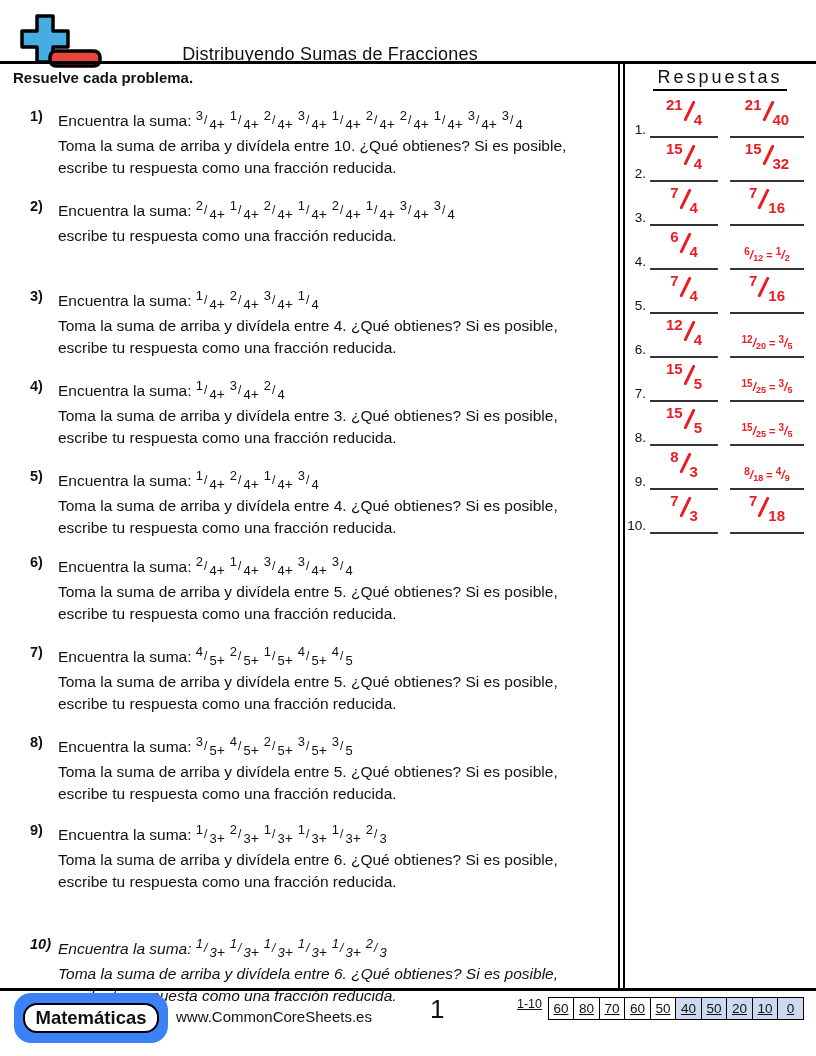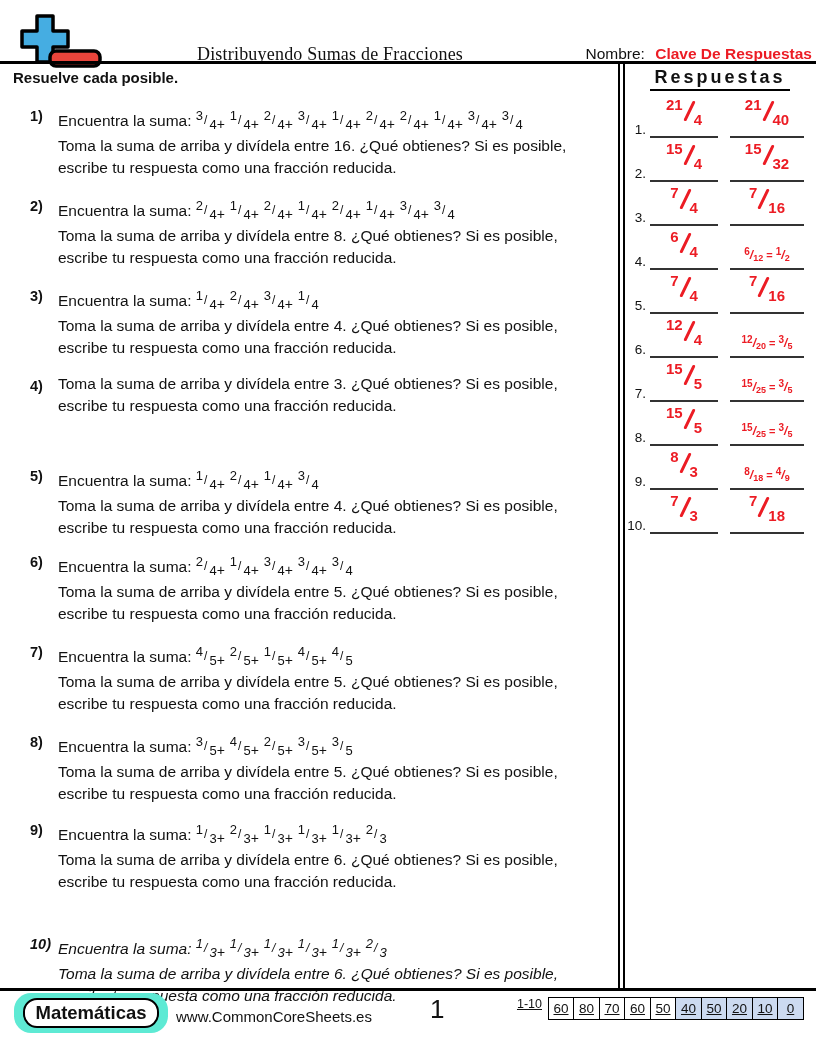--- a/index.html
+++ b/index.html
@@ -9,63 +9,63 @@
     --score-highlight:#ccdaf0;
     --ink:#111;
   }
   html,body{margin:0;padding:0;background:#fff;}
   .page{position:relative;width:816px;height:1056px;background:#fff;overflow:hidden;
         font-family:"Liberation Sans",sans-serif;color:var(--ink);}
 
   
   .logo{position:absolute;left:12px;top:12px;}
   .page-title{position:absolute;left:130px;top:44px;width:400px;text-align:center;
-              font-size:18px;font-weight:500;letter-spacing:.2px;font-family:Liberation Serif, serif;}
+              font-size:18px;font-weight:500;letter-spacing:.2px;}
   .name-line{position:absolute;top:45px;right:4px;font-size:15.5px;white-space:nowrap;}
   .name-line .name-value{color:var(--accent-red);font-weight:bold;margin-left:6px;}
   .header-rule{position:absolute;left:0;top:61px;width:816px;height:3px;background:#000;}
   .instruction{position:absolute;left:13px;top:69px;font-size:15px;font-weight:bold;}
 
   
   .problem{position:absolute;left:30px;width:585px;display:flex;}
   .p-num{flex:0 0 28px;font-weight:bold;font-size:14.5px;padding-top:5px;}
   .p-body{flex:1;}
   .p-line1{font-size:15.5px;height:27px;padding-top:5px;white-space:nowrap;}
   .p-line2,.p-line3{font-size:15.5px;line-height:22px;}
   .fr-n{font-size:13px;vertical-align:6px;}
   .fr-s{font-size:12px;vertical-align:2px;margin:0 1px;}
   .fr-d{font-size:13px;vertical-align:-3px;margin-left:1px;}
   .fr-p{font-size:14px;vertical-align:-3px;margin-right:5px;}
 
   
   .divider-a,.divider-b{position:absolute;top:64px;width:2px;height:924px;background:#000;}
   .divider-a{left:618px;} .divider-b{left:623px;}
   .answers-title-wrap{position:absolute;left:632px;top:67px;width:176px;text-align:center;}
-  .answers-title{display:inline-block;font-size:18px;font-weight:bold;letter-spacing:3px;
+  .answers-title{display:inline-block;font-size:18px;font-weight:normal;letter-spacing:3px;
                  border-bottom:2.5px solid #000;padding:0 4px 1px 4px;}
   .ans-row{position:absolute;left:628px;width:180px;height:40px;}
   .ans-num{position:absolute;left:-10px;bottom:1px;width:28px;text-align:right;font-size:13.5px;}
   .blank{position:absolute;bottom:0;border-bottom:2px solid #333;height:40px;
          display:flex;justify-content:center;align-items:flex-start;}
   .blank.b1{left:22px;width:68px;}
   .blank.b2{left:102px;width:74px;}
   .bf{display:inline-flex;align-items:flex-start;height:36px;margin-bottom:1px;}
   .bf .bfn{font-size:15px;font-weight:bold;color:var(--accent-red);}
   .bf .bfs{width:3px;height:22px;background:var(--accent-red);transform:rotate(26deg);
            margin:4px 3px 0 5px;border-radius:1.5px;}
   .bf .bfd{font-size:15px;font-weight:bold;color:var(--accent-red);margin-top:15px;}
   .eqf{position:absolute;bottom:5px;left:0;width:100%;text-align:center;
        color:var(--accent-red);font-weight:bold;font-size:11px;white-space:nowrap;}
   .eqf sup{font-size:10px;vertical-align:4px;}
   .eqf sub{font-size:9px;vertical-align:-2px;}
   .eqf .sl{font-style:italic;font-size:12px;}
 
   
   .footer-rule{position:absolute;left:0;top:988px;width:816px;height:2.5px;background:#000;}
-  .brand-box{position:absolute;left:14px;top:993px;width:154px;height:40px;background:#5eead4;
+  .brand-box{position:absolute;left:14px;top:993px;width:154px;height:50px;background:#3b82f6;
              border-radius:17px;display:flex;align-items:center;justify-content:center;}
   .brand-pill{background:#fff;border:2.5px solid #000;border-radius:14px;
               padding:2px 10px;font-size:18.5px;font-weight:bold;white-space:nowrap;}
   .website{position:absolute;left:176px;top:1008px;font-size:15px;}
   .page-number{position:absolute;left:430px;top:994px;font-size:26px;}
   .score-strip{position:absolute;right:12px;top:997px;display:flex;align-items:flex-start;text-decoration:underline;}
   .score-label{font-size:12.5px;margin-right:7px;}
   .score-cell{width:25px;height:21px;border:1.5px solid #000;margin-left:-1.5px;
               display:flex;align-items:center;justify-content:center;font-size:13.5px;background:#fff;}
   .score-cell.hl{background:var(--score-highlight);}
@@ -75,57 +75,53 @@
 
 <div class="page">
 
   <svg class="logo" width="100" height="58" viewBox="0 0 100 58">
     <path d="M25 4 h16 v15 h15 v16 h-15 v15 h-16 v-15 h-15 v-16 h15 z" fill="var(--logo-blue)" stroke="#000" stroke-width="3.5" stroke-linejoin="round"></path>
     <rect x="38" y="39" width="50" height="15" rx="6" fill="var(--logo-red)" stroke="#000" stroke-width="3.5"></rect>
   </svg>
 
   <div class="page-title">Distribuyendo Sumas de Fracciones</div>
 
-  <div class="name-line">
-    <span>Nombre:</span>
-    <span class="name-value">Clave De Respuestas</span>
-  </div>
 
   <div class="header-rule"></div>
 
-  <div class="instruction">Resuelve cada posible.</div>
+  <div class="instruction">Resuelve cada problema.</div>
 
   <div id="problems">
       <div class="problem" style="top: 103px;">
         <span class="p-num">1)</span>
         <div class="p-body">
           <div class="p-line1"><span>Encuentra la suma: </span><span class="fr-n">3</span><span class="fr-s">/</span><span class="fr-d">4</span><span class="fr-p">+</span><span class="fr-n">1</span><span class="fr-s">/</span><span class="fr-d">4</span><span class="fr-p">+</span><span class="fr-n">2</span><span class="fr-s">/</span><span class="fr-d">4</span><span class="fr-p">+</span><span class="fr-n">3</span><span class="fr-s">/</span><span class="fr-d">4</span><span class="fr-p">+</span><span class="fr-n">1</span><span class="fr-s">/</span><span class="fr-d">4</span><span class="fr-p">+</span><span class="fr-n">2</span><span class="fr-s">/</span><span class="fr-d">4</span><span class="fr-p">+</span><span class="fr-n">2</span><span class="fr-s">/</span><span class="fr-d">4</span><span class="fr-p">+</span><span class="fr-n">1</span><span class="fr-s">/</span><span class="fr-d">4</span><span class="fr-p">+</span><span class="fr-n">3</span><span class="fr-s">/</span><span class="fr-d">4</span><span class="fr-p">+</span><span class="fr-n">3</span><span class="fr-s">/</span><span class="fr-d">4</span></div>
-          <div class="p-line2">Toma la suma de arriba y divídela entre 16. ¿Qué obtienes? Si es posible,</div>
+          <div class="p-line2">Toma la suma de arriba y divídela entre 10. ¿Qué obtienes? Si es posible,</div>
           <div class="p-line3">escribe tu respuesta como una fracción reducida.</div>
         </div>
       </div>
       <div class="problem" style="top: 193px;">
         <span class="p-num">2)</span>
         <div class="p-body">
           <div class="p-line1"><span>Encuentra la suma: </span><span class="fr-n">2</span><span class="fr-s">/</span><span class="fr-d">4</span><span class="fr-p">+</span><span class="fr-n">1</span><span class="fr-s">/</span><span class="fr-d">4</span><span class="fr-p">+</span><span class="fr-n">2</span><span class="fr-s">/</span><span class="fr-d">4</span><span class="fr-p">+</span><span class="fr-n">1</span><span class="fr-s">/</span><span class="fr-d">4</span><span class="fr-p">+</span><span class="fr-n">2</span><span class="fr-s">/</span><span class="fr-d">4</span><span class="fr-p">+</span><span class="fr-n">1</span><span class="fr-s">/</span><span class="fr-d">4</span><span class="fr-p">+</span><span class="fr-n">3</span><span class="fr-s">/</span><span class="fr-d">4</span><span class="fr-p">+</span><span class="fr-n">3</span><span class="fr-s">/</span><span class="fr-d">4</span></div>
-          <div class="p-line2">Toma la suma de arriba y divídela entre 8. ¿Qué obtienes? Si es posible,</div>
           <div class="p-line3">escribe tu respuesta como una fracción reducida.</div>
         </div>
       </div>
       <div class="problem" style="top: 283px;">
         <span class="p-num">3)</span>
         <div class="p-body">
           <div class="p-line1"><span>Encuentra la suma: </span><span class="fr-n">1</span><span class="fr-s">/</span><span class="fr-d">4</span><span class="fr-p">+</span><span class="fr-n">2</span><span class="fr-s">/</span><span class="fr-d">4</span><span class="fr-p">+</span><span class="fr-n">3</span><span class="fr-s">/</span><span class="fr-d">4</span><span class="fr-p">+</span><span class="fr-n">1</span><span class="fr-s">/</span><span class="fr-d">4</span></div>
           <div class="p-line2">Toma la suma de arriba y divídela entre 4. ¿Qué obtienes? Si es posible,</div>
           <div class="p-line3">escribe tu respuesta como una fracción reducida.</div>
         </div>
       </div>
       <div class="problem" style="top: 373px;">
         <span class="p-num">4)</span>
         <div class="p-body">
+          <div class="p-line1"><span>Encuentra la suma: </span><span class="fr-n">1</span><span class="fr-s">/</span><span class="fr-d">4</span><span class="fr-p">+</span><span class="fr-n">3</span><span class="fr-s">/</span><span class="fr-d">4</span><span class="fr-p">+</span><span class="fr-n">2</span><span class="fr-s">/</span><span class="fr-d">4</span></div>
           <div class="p-line2">Toma la suma de arriba y divídela entre 3. ¿Qué obtienes? Si es posible,</div>
           <div class="p-line3">escribe tu respuesta como una fracción reducida.</div>
         </div>
       </div>
       <div class="problem" style="top: 463px;">
         <span class="p-num">5)</span>
         <div class="p-body">
           <div class="p-line1"><span>Encuentra la suma: </span><span class="fr-n">1</span><span class="fr-s">/</span><span class="fr-d">4</span><span class="fr-p">+</span><span class="fr-n">2</span><span class="fr-s">/</span><span class="fr-d">4</span><span class="fr-p">+</span><span class="fr-n">1</span><span class="fr-s">/</span><span class="fr-d">4</span><span class="fr-p">+</span><span class="fr-n">3</span><span class="fr-s">/</span><span class="fr-d">4</span></div>
           <div class="p-line2">Toma la suma de arriba y divídela entre 4. ¿Qué obtienes? Si es posible,</div>
           <div class="p-line3">escribe tu respuesta como una fracción reducida.</div>

